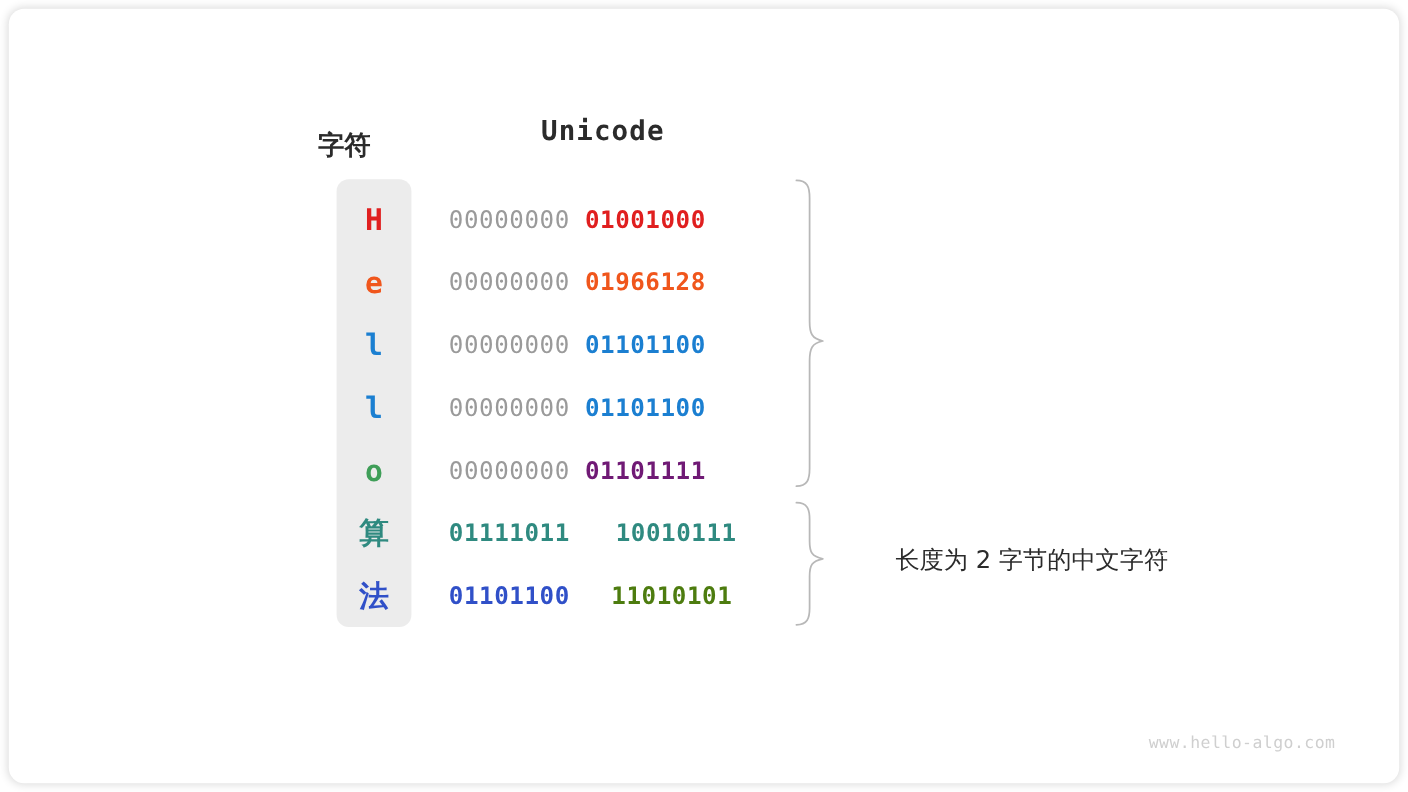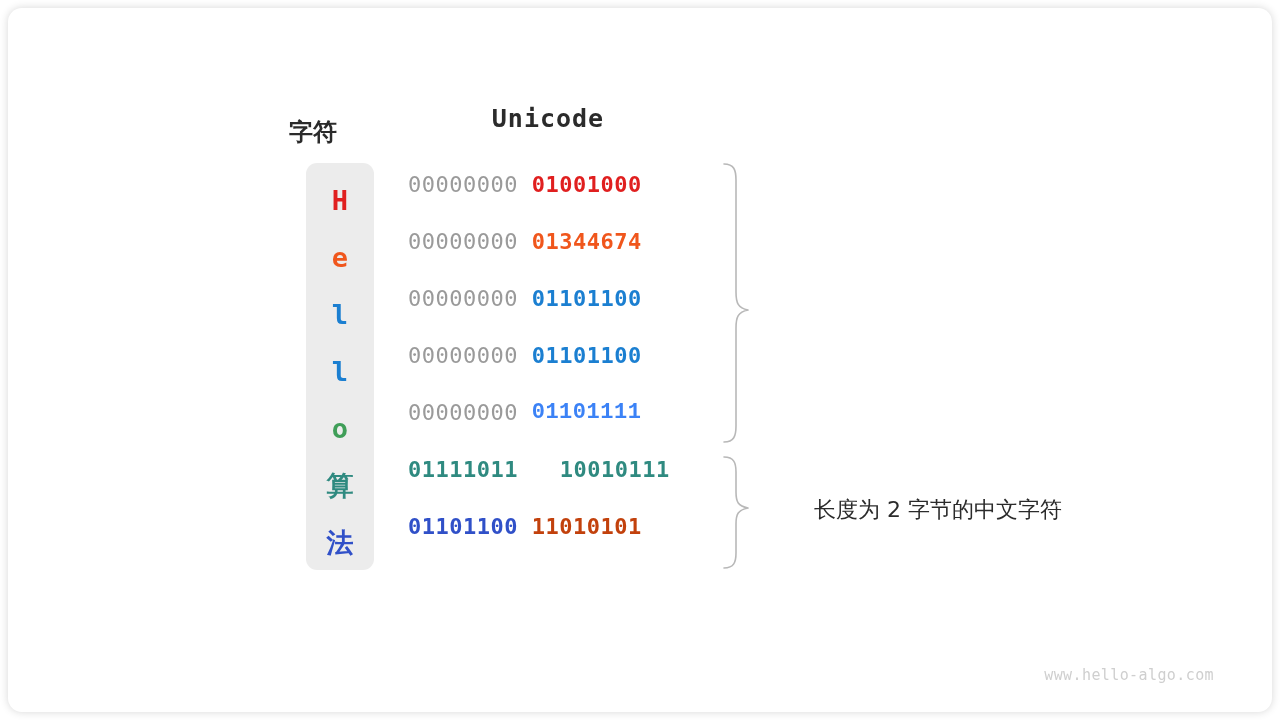--- a/index.html
+++ b/index.html
@@ -83,20 +83,21 @@
     font-size: 27px;
     font-family: "DejaVu Sans", sans-serif;
   }
 
   .bits-cell {
     position: absolute;
     left: 400px;
     width: 286px;
     height: 57px;
     display: flex;
+    align-items: center;
     justify-content: flex-start;
     font-family: "DejaVu Sans Mono", monospace;
     font-size: 22px;
     letter-spacing: 0.5px;
     white-space: pre;
   }
   .bits-high { color: #9a9a9a; font-weight: normal; }
   .bits-low  { font-weight: bold; }
 
   
@@ -150,31 +151,31 @@
 
     <div class="col-head" id="head-char">字符</div>
     <div class="col-head" id="head-unicode">Unicode</div>
 
     <div id="char-panel"></div>
 
     <div id="rows-root">
         <div class="char-cell" style="top: 164px; color: rgb(224, 31, 31);">H</div>
         <div class="bits-cell" style="top: 164px;"><span class="bits-high" style="color: rgb(154, 154, 154); font-weight: normal;">00000000</span><span> </span><span class="bits-low" style="color: rgb(224, 31, 31);">01001000</span></div>
         <div class="char-cell" style="top: 221px; color: rgb(240, 86, 28);">e</div>
-        <div class="bits-cell" style="top: 221px;"><span class="bits-high" style="color: rgb(154, 154, 154); font-weight: normal;">00000000</span><span> </span><span class="bits-low" style="color: rgb(240, 86, 28);">01344674</span></div>
+        <div class="bits-cell" style="top: 221px;"><span class="bits-high" style="color: rgb(154, 154, 154); font-weight: normal;">00000000</span><span> </span><span class="bits-low" style="color: rgb(240, 86, 28);">01966128</span></div>
         <div class="char-cell" style="top: 278px; color: rgb(27, 127, 209);">l</div>
         <div class="bits-cell" style="top: 278px;"><span class="bits-high" style="color: rgb(154, 154, 154); font-weight: normal;">00000000</span><span> </span><span class="bits-low" style="color: rgb(27, 127, 209);">01101100</span></div>
         <div class="char-cell" style="top: 335px; color: rgb(27, 127, 209);">l</div>
         <div class="bits-cell" style="top: 335px;"><span class="bits-high" style="color: rgb(154, 154, 154); font-weight: normal;">00000000</span><span> </span><span class="bits-low" style="color: rgb(27, 127, 209);">01101100</span></div>
         <div class="char-cell" style="top: 392px; color: rgb(63, 158, 88);">o</div>
-        <div class="bits-cell" style="top: 392px;"><span class="bits-high" style="color: rgb(154, 154, 154); font-weight: normal;">00000000</span><span> </span><span class="bits-low" style="color: #3b82f6; font-family: Liberation Mono, monospace;">01101111</span></div>
+        <div class="bits-cell" style="top: 392px;"><span class="bits-high" style="color: rgb(154, 154, 154); font-weight: normal;">00000000</span><span> </span><span class="bits-low" style="color: #701a75;">01101111</span></div>
         <div class="char-cell cjk" style="top: 449px; color: rgb(47, 138, 128);">算</div>
         <div class="bits-cell" style="top: 449px;"><span class="bits-high" style="color: rgb(47, 138, 128); font-weight: bold;">01111011</span><span> </span><span class="bits-low" style="color: rgb(47, 138, 128); margin-left: 28px;">10010111</span></div>
         <div class="char-cell cjk" style="top: 506px; color: rgb(48, 80, 200);">法</div>
-        <div class="bits-cell" style="top: 506px;"><span class="bits-high" style="color: rgb(48, 80, 200); font-weight: bold;">01101100</span><span> </span><span class="bits-low" style="color: #c2410c;">11010101</span></div>
+        <div class="bits-cell" style="top: 506px;"><span class="bits-high" style="color: rgb(48, 80, 200); font-weight: bold;">01101100</span><span> </span><span class="bits-low" style="color: #4d7c0f; margin-left: 24px;">11010101</span></div>
       </div>
 
     <svg id="brace-layer" viewBox="0 0 1264 704" width="1264" height="704" xmlns="http://www.w3.org/2000/svg">
       <g fill="none" stroke="#b8b8b8" stroke-width="1.6" stroke-linecap="round" stroke-linejoin="round">
 
         <path d="
           M 716 156
           C 726 156, 728 162, 728 172
           L 728 284
           C 728 295, 730 300, 740 302

